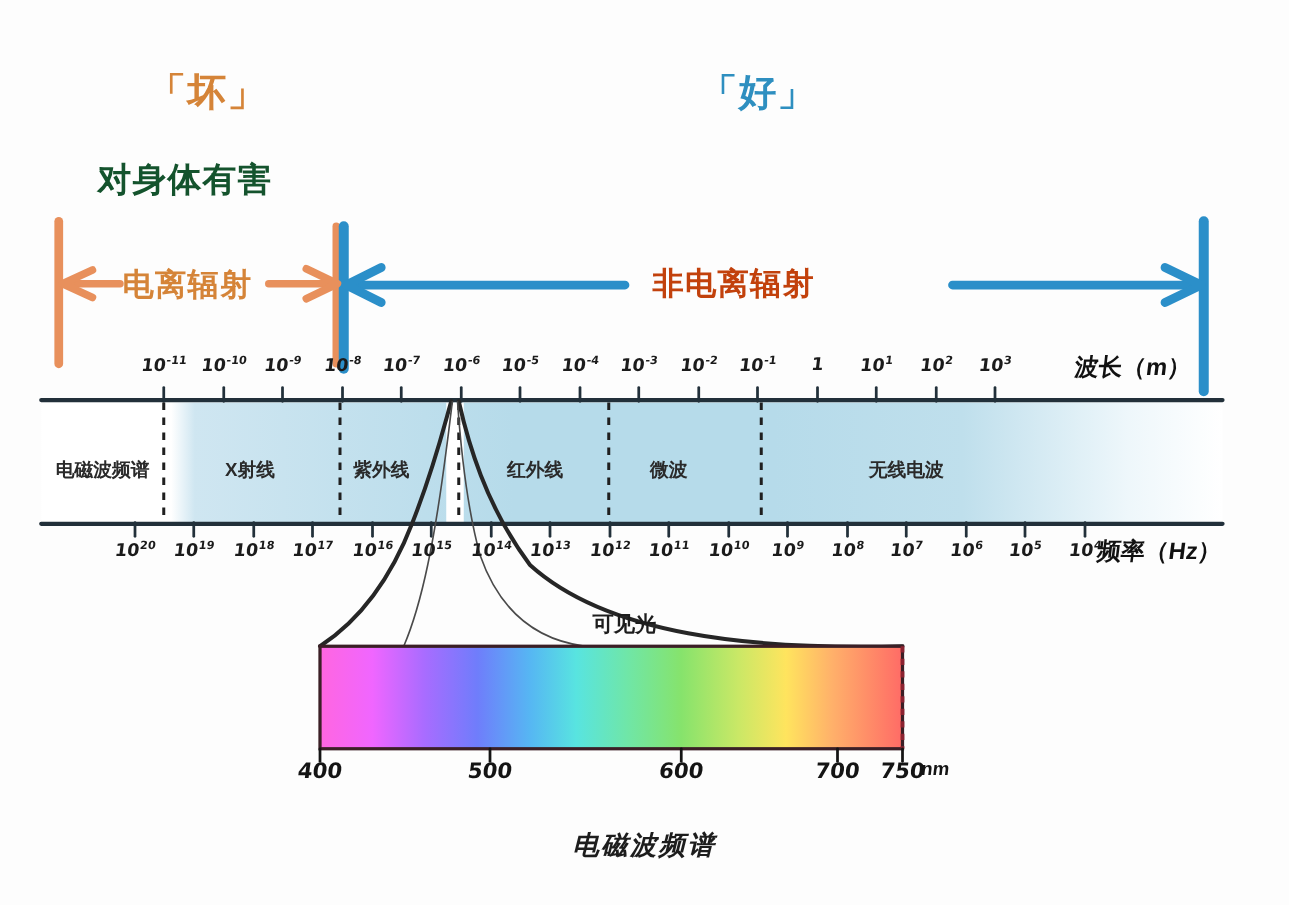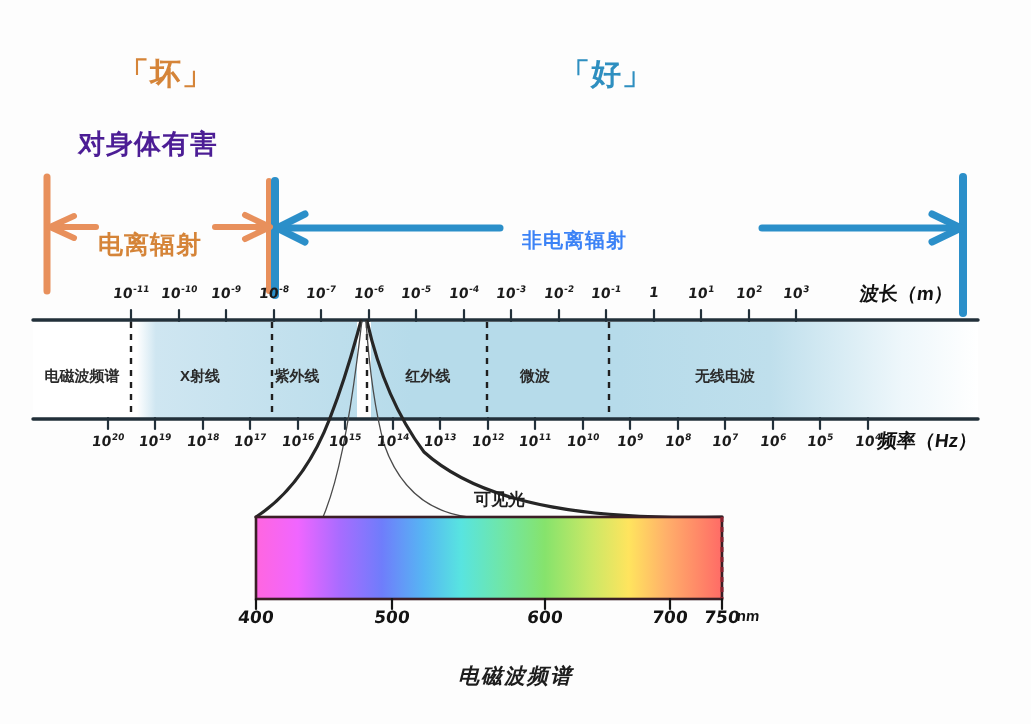--- a/index.html
+++ b/index.html
@@ -32,50 +32,49 @@
     letter-spacing: 1px;
   }
   .hdr-bad-quote {
     left: 118px; top: 53px;
     font-size: 31px;
     color: #d58438;
   }
   .hdr-bad-sub {
     left: 78px; top: 126px;
     font-size: 27px;
-    color: #4c1d95;
+    color: #14532d;
   }
   .hdr-good-quote {
     left: 560px; top: 54px;
     font-size: 30px;
     color: #2e8fc0;
   }
   .hdr-good-sub {
     left: 492px; top: 128px;
     font-size: 27px;
     color: #2e8fc0;
   }
 
   
   .arrow-label {
     position: absolute;
     font-weight: bold;
     white-space: nowrap;
     letter-spacing: 1px;
-    margin-top: 17px;
   }
   .lbl-ionizing {
     left: 98px; top: 211px;
     font-size: 25px;
     color: #d58438;
   }
   .lbl-nonionizing {
     left: 522px; top: 210px;
-    font-size: 20px;
-    color: #3b82f6;
+    font-size: 25px;
+    color: #c2410c;
     font-family: Liberation Serif, serif;
   }
 
   
   #art {
     position: absolute;
     left: 0; top: 0;
     width: 1031px;
     height: 724px;
     pointer-events: none;
@@ -298,21 +297,21 @@
         <path d="M392 599 L392 609" stroke="#141414" stroke-width="2.2" stroke-linecap="round"></path>
         <path d="M545 599 L545 609" stroke="#141414" stroke-width="2.2" stroke-linecap="round"></path>
         <path d="M670 599 L670 609" stroke="#141414" stroke-width="2.2" stroke-linecap="round"></path>
         <path d="M722 599 L722 609" stroke="#141414" stroke-width="2.2" stroke-linecap="round"></path>
       </g>
   </svg>
 
   <div id="bandnames">
       <div class="bandname" style="left: 82px; top: 367px;">电磁波频谱</div>
       <div class="bandname" style="left: 200px; top: 367px;">X射线</div>
-      <div class="bandname" style="left: 297px; top: 367px;">紫外线</div>
+      <div class="bandname" style="left: 305px; top: 367px;">紫外线</div>
       <div class="bandname" style="left: 428px; top: 367px; text-align: center;">红外线</div>
       <div class="bandname" style="left: 535px; top: 367px;">微波</div>
       <div class="bandname" style="left: 725px; top: 367px;">无线电波</div>
     </div>
 
   <div id="wl-labels">
       <div class="ticklabel" style="left: 131px; top: 284px;">10<sup>-11</sup></div>
       <div class="ticklabel" style="left: 179px; top: 284px;">10<sup>-10</sup></div>
       <div class="ticklabel" style="left: 226px; top: 284px;">10<sup>-9</sup></div>
       <div class="ticklabel" style="left: 274px; top: 284px;">10<sup>-8</sup></div>

